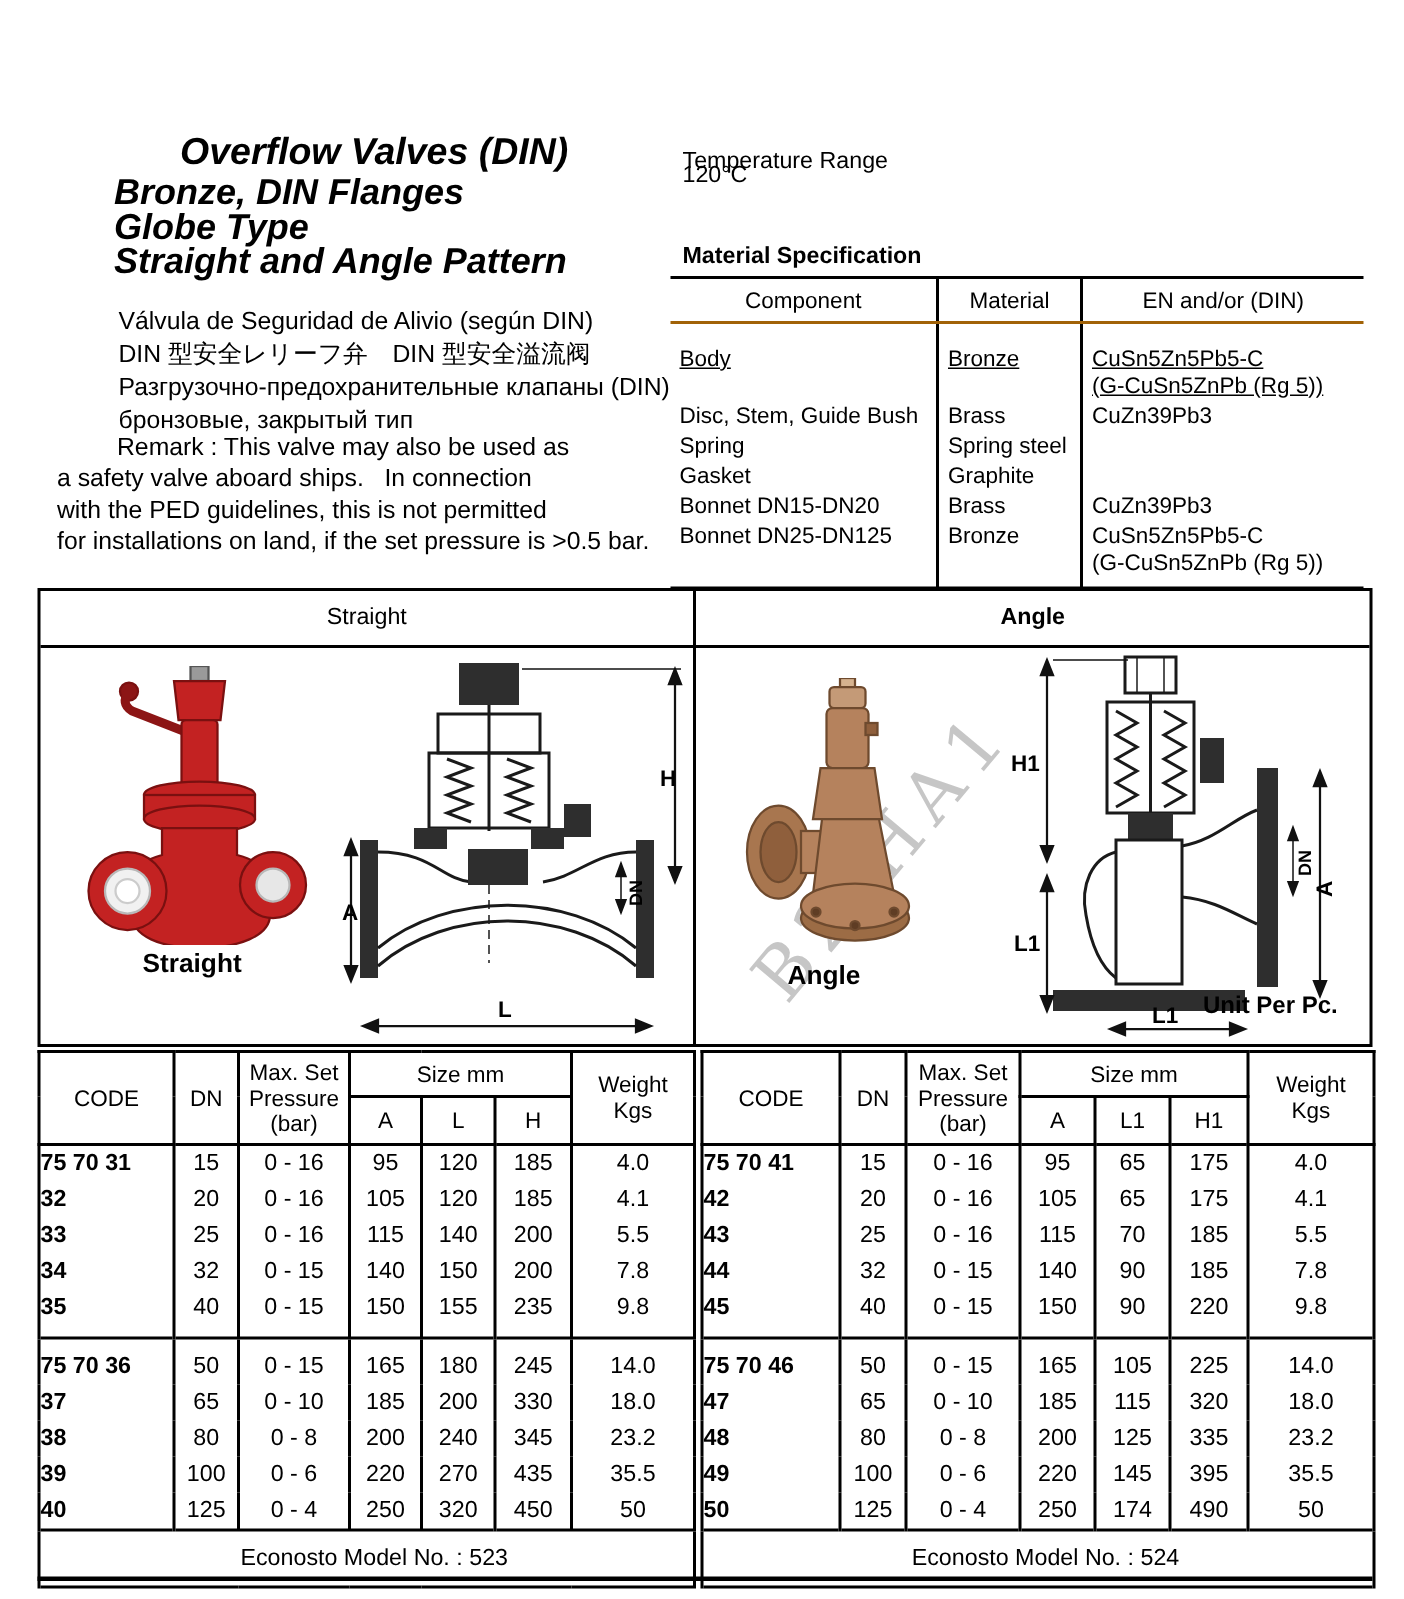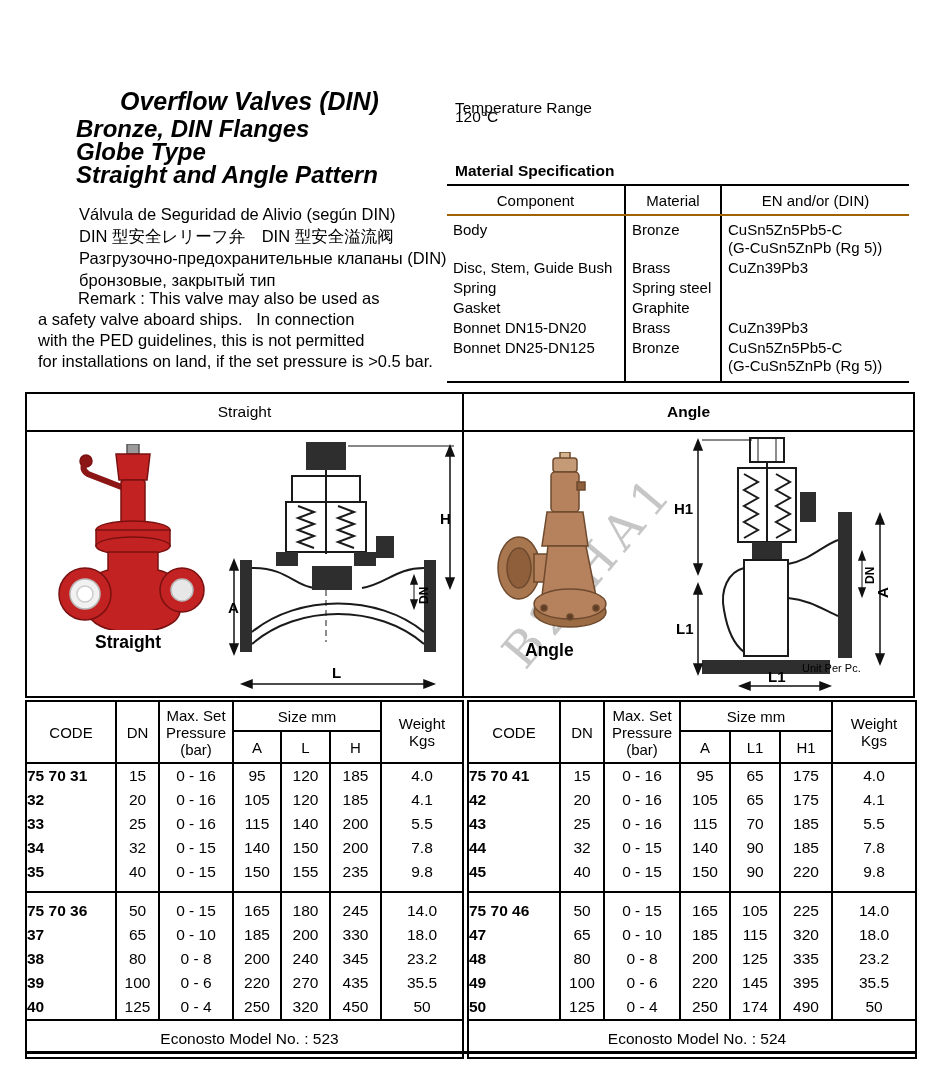--- a/index.html
+++ b/index.html
@@ -25,32 +25,32 @@
   
   .temp-label{left:455px;top:99px;font-size:15.5px;}
   .temp-value{left:455px;top:108px;font-size:15.5px;}
   .mat-title{left:455px;top:162px;font-size:15.5px;font-weight:bold;}
   table.mat-table{position:absolute;left:447px;top:184px;width:462px;border-collapse:collapse;
         table-layout:fixed;font-size:15px;border-top:2px solid #000;border-bottom:2px solid #000;}
   .mat-table th{font-weight:normal;text-align:center;height:26px;border-bottom:2px solid #a16207;}
   .mat-table td{padding:1px 6px;vertical-align:top;line-height:18px;white-space:pre-line;}
   .mat-table th:nth-child(2),.mat-table td:nth-child(2),
   .mat-table th:nth-child(3),.mat-table td:nth-child(3){border-left:2px solid #000;}
-  .mat-table tbody tr:first-child td{padding-top:5px;}
+  .mat-table tbody tr:first-child td{padding-top:15px;text-decoration:underline;}
   .mat-table tbody tr:last-child td{padding-bottom:6px;}
 
   
   .figure-box{left:25px;top:392px;width:886px;height:302px;border:2px solid #000;}
   .fig-divider{position:absolute;left:435px;top:0;width:2px;height:100%;background:#000;}
   .fig-header{position:absolute;top:0;height:36px;border-bottom:2px solid #000;
               display:flex;align-items:center;justify-content:center;font-size:15.5px;}
   .fig-header.left{left:0;width:435px;}
   .fig-header.right{left:437px;width:449px;font-weight:bold;}
   .caption{font-size:17.5px;font-weight:600;}
-  .unit-note{left:802px;top:662px;font-size:11px;font-weight:normal;}
+  .unit-note{left:802px;top:662px;font-size:16px;font-weight:bold;}
   .watermark{left:468px;top:452px;width:240px;height:235px;display:flex;align-items:center;
              justify-content:center;pointer-events:none;}
   .watermark span{transform:rotate(-50deg);font-family:"DejaVu Serif", serif;font-size:48px;
              color:#8f8f8f;opacity:.5;letter-spacing:8px;white-space:pre;}
 
   
   table.size-table{position:absolute;top:700px;border:2px solid #000;border-collapse:collapse;
         table-layout:fixed;font-size:15.5px;}
   #tbl-straight{left:25px;width:437px;}
   #tbl-angle{left:467px;width:448px;}

